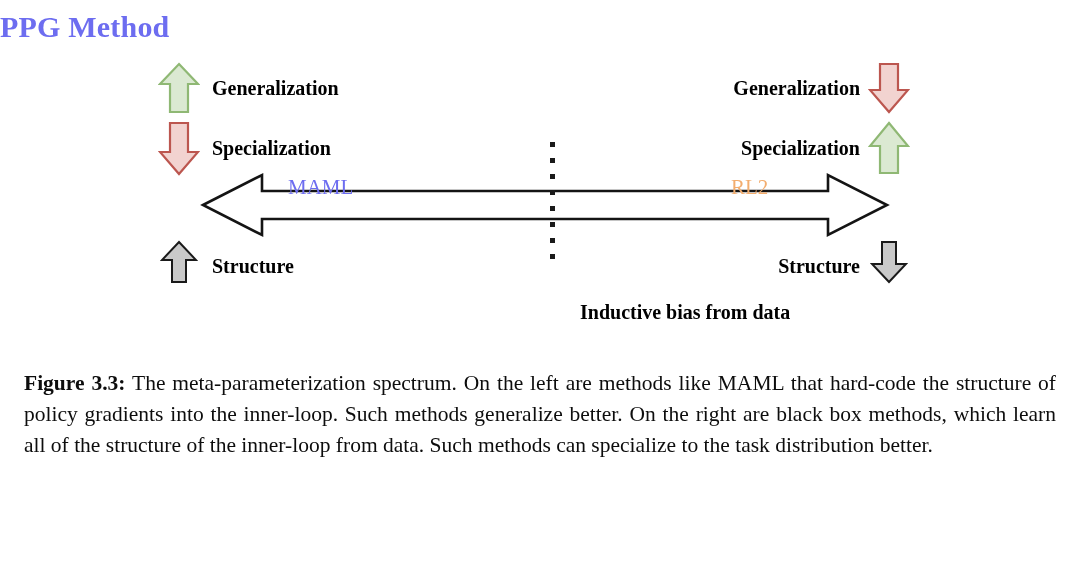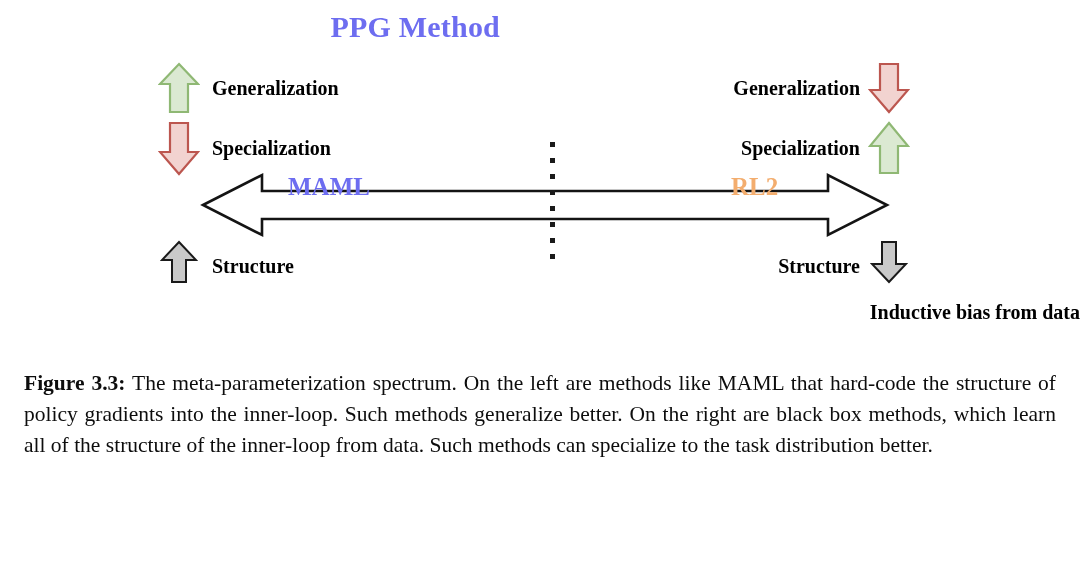--- a/index.html
+++ b/index.html
@@ -26,21 +26,21 @@
   .method-title {
     font-weight: bold;
     font-size: 30px;
     line-height: 34px;
     white-space: nowrap;
     letter-spacing: 0.2px;
   }
   #ppg-title {
     left: 0; top: 10px;
     width: 500px;
-    text-align: right;
+    text-align: left;
     color: #6d6df0;
   }
   #bb-title {
     left: 560px; top: 10px;
     width: 500px;
     text-align: center;
     color: #f3ad6e;
   }
 
   .row-label {
@@ -54,21 +54,21 @@
   
   #gen-left   { left: 212px; top: 74px; }
   #spec-left  { left: 212px; top: 134px; }
   #struct-left{ left: 212px; top: 252px; }
   #bias-left  { left: 0px;  top: 298px; width: 500px; text-align: center; }
 
   
   #gen-right   { left: 680px; top: 74px; width: 180px; text-align: right; }
   #spec-right  { left: 680px; top: 134px; width: 180px; text-align: right; }
   #struct-right{ left: 680px; top: 252px; width: 180px; text-align: right; }
-  #bias-right  { left: 580px; top: 298px; width: 500px; text-align: right; }
+  #bias-right  { left: 580px; top: 298px; width: 500px; text-align: left; }
 
   
   .arrow-ico { display: block; }
 
   #arr-gen-left    { left: 158px; top: 62px; }
   #arr-spec-left   { left: 158px; top: 120px; }
   #arr-struct-left { left: 160px; top: 240px; }
 
   #arr-gen-right    { left: 868px; top: 62px; }
   #arr-spec-right   { left: 868px; top: 120px; }
@@ -83,22 +83,22 @@
     top: 142px;
     width: 5px;
     height: 122px;
     background-image: linear-gradient(to bottom, #1a1a1a 0 5px, rgba(0,0,0,0) 5px 16px);
     background-size: 5px 16px;
     background-repeat: repeat-y;
   }
 
   
   .spectrum-label {
-    font-weight: bold;
-    font-size: 25px;
+    font-weight: normal;
+    font-size: 21px;
     line-height: 24px;
     white-space: nowrap;
   }
   #maml-label { left: 288px; top: 175px; color: #6d6df0; }
   #rl2-label  { left: 731px; top: 175px; color: #f3ad6e; }
 
   
   #caption {
     position: absolute;
     left: 24px;

